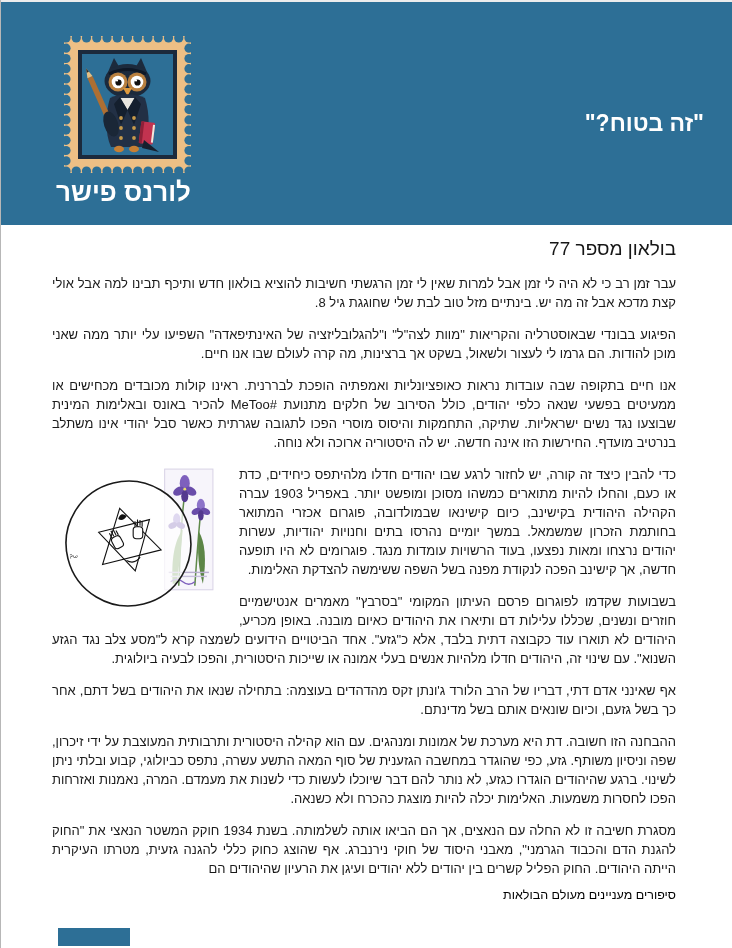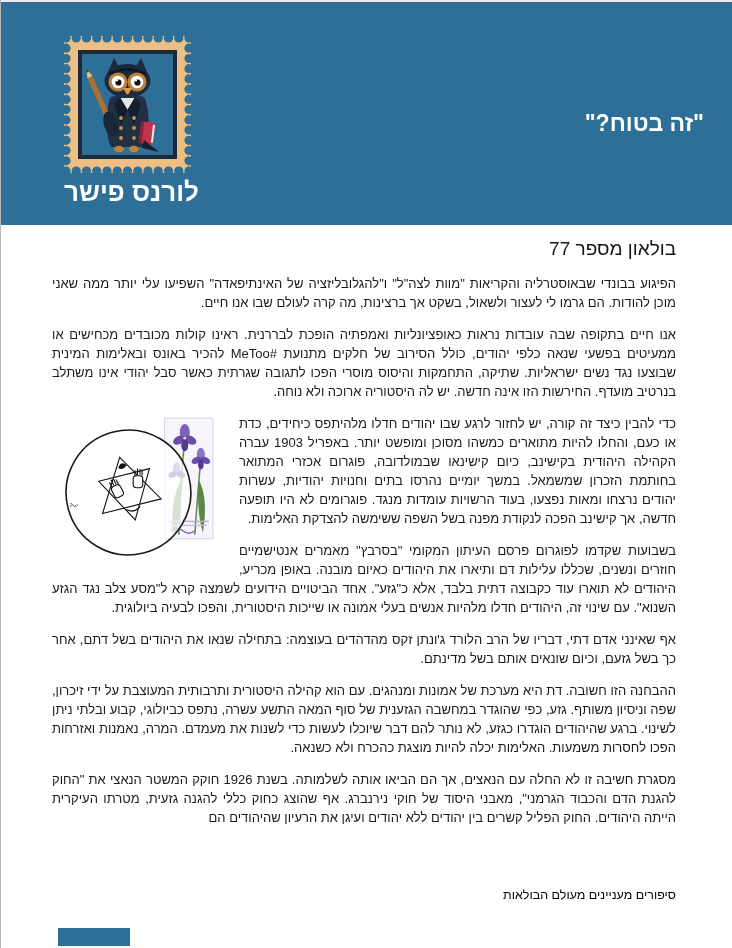--- a/index.html
+++ b/index.html
@@ -11,21 +11,21 @@
     overflow:hidden;
     box-sizing:border-box;
     border-left:1px solid #b7b7b7;
   }
   .top-edge{height:2px;background:#ececec;}
   
   .header{position:relative;height:223px;background:#2D6F96;}
   .stamp-wrap{position:absolute;left:63px;top:34px;width:127px;height:137px;}
   .author{
     position:absolute;left:55px;top:175px;width:143px;
-    text-align:right;color:#ffffff;font-weight:bold;font-size:26px;
+    text-align:left;color:#ffffff;font-weight:bold;font-size:26px;
     direction:rtl;white-space:nowrap;
   }
   .doc-title{
     position:absolute;right:28px;top:108px;
     color:#ffffff;font-size:23px;font-weight:bold;direction:rtl;white-space:nowrap;
   }
   
   .main{
     direction:rtl;
     padding:13px 56px 0 51px;
@@ -166,20 +166,21 @@
       </svg>
     </div>
 
     <div class="author">לורנס פישר</div>
     <div class="doc-title">"זה בטוח?"</div>
   </div>
 
   <div class="main">
     <h1 class="heading">בולאון מספר 77</h1>
 
+    <p class="para">עבר זמן רב כי לא היה לי זמן אבל למרות שאין לי זמן הרגשתי חשיבות להוציא בולאון חדש ותיכף תבינו למה אבל אולי קצת מדכא אבל זה מה יש. בינתיים מזל טוב לבת שלי שחוגגת גיל 8.</p>
     <p class="para">הפיגוע בבונדי שבאוסטרליה והקריאות "מוות לצה"ל" ו"להגלובליזציה של האינתיפאדה" השפיעו עלי יותר ממה שאני מוכן להודות. הם גרמו לי לעצור ולשאול, בשקט אך ברצינות, מה קרה לעולם שבו אנו חיים.</p>
     <p class="para">אנו חיים בתקופה שבה עובדות נראות כאופציונליות ואמפתיה הופכת לבררנית. ראינו קולות מכובדים מכחישים או ממעיטים בפשעי שנאה כלפי יהודים, כולל הסירוב של חלקים מתנועת #MeToo להכיר באונס ובאלימות המינית שבוצעו נגד נשים ישראליות. שתיקה, התחמקות והיסוס מוסרי הפכו לתגובה שגרתית כאשר סבל יהודי אינו משתלב בנרטיב מועדף. החירשות הזו אינה חדשה. יש לה היסטוריה ארוכה ולא נוחה.</p>
 
     <div class="wrap-block">
       <figure class="cancel-fig">
         <svg width="173" height="149" viewBox="0 0 172 148">
           <rect width="172" height="148" fill="#ffffff"></rect>
 
           <g>
             <rect x="112" y="2" width="48" height="120" fill="#f7f5fb" stroke="#d8d2e6" stroke-width="1"></rect>
@@ -245,18 +246,18 @@
             </g>
           </g>
         </svg>
       </figure>
       <p class="para">כדי להבין כיצד זה קורה, יש לחזור לרגע שבו יהודים חדלו מלהיתפס כיחידים, כדת או כעם, והחלו להיות מתוארים כמשהו מסוכן ומופשט יותר. באפריל 1903 עברה הקהילה היהודית בקישינב, כיום קישינאו שבמולדובה, פוגרום אכזרי המתואר בחותמת הזכרון שמשמאל. במשך יומיים נהרסו בתים וחנויות יהודיות, עשרות יהודים נרצחו ומאות נפצעו, בעוד הרשויות עומדות מנגד. פוגרומים לא היו תופעה חדשה, אך קישינב הפכה לנקודת מפנה בשל השפה ששימשה להצדקת האלימות.</p>
       <p class="para">בשבועות שקדמו לפוגרום פרסם העיתון המקומי "בסרבץ" מאמרים אנטישמיים חוזרים ונשנים, שכללו עלילות דם ותיארו את היהודים כאיום מובנה. באופן מכריע, היהודים לא תוארו עוד כקבוצה דתית בלבד, אלא כ"גזע". אחד הביטויים הידועים לשמצה קרא ל"מסע צלב נגד הגזע השנוא". עם שינוי זה, היהודים חדלו מלהיות אנשים בעלי אמונה או שייכות היסטורית, והפכו לבעיה ביולוגית.</p>
     </div>
 
     <p class="para">אף שאינני אדם דתי, דבריו של הרב הלורד ג'ונתן זקס מהדהדים בעוצמה: בתחילה שנאו את היהודים בשל דתם, אחר כך בשל גזעם, וכיום שונאים אותם בשל מדינתם.</p>
     <p class="para">ההבחנה הזו חשובה. דת היא מערכת של אמונות ומנהגים. עם הוא קהילה היסטורית ותרבותית המעוצבת על ידי זיכרון, שפה וניסיון משותף. גזע, כפי שהוגדר במחשבה הגזענית של סוף המאה התשע עשרה, נתפס כביולוגי, קבוע ובלתי ניתן לשינוי. ברגע שהיהודים הוגדרו כגזע, לא נותר להם דבר שיוכלו לעשות כדי לשנות את מעמדם. המרה, נאמנות ואזרחות הפכו לחסרות משמעות. האלימות יכלה להיות מוצגת כהכרח ולא כשנאה.</p>
-    <p class="para">מסגרת חשיבה זו לא החלה עם הנאצים, אך הם הביאו אותה לשלמותה. בשנת 1926 חוקק המשטר הנאצי את "החוק להגנת הדם והכבוד הגרמני", מאבני היסוד של חוקי נירנברג. אף שהוצג כחוק כללי להגנה גזעית, מטרתו העיקרית הייתה היהודים. החוק הפליל קשרים בין יהודים ללא יהודים ועיגן את הרעיון שהיהודים הם</p>
+    <p class="para">מסגרת חשיבה זו לא החלה עם הנאצים, אך הם הביאו אותה לשלמותה. בשנת 1934 חוקק המשטר הנאצי את "החוק להגנת הדם והכבוד הגרמני", מאבני היסוד של חוקי נירנברג. אף שהוצג כחוק כללי להגנה גזעית, מטרתו העיקרית הייתה היהודים. החוק הפליל קשרים בין יהודים ללא יהודים ועיגן את הרעיון שהיהודים הם</p>
   </div>
 
   <div class="footer-tagline">סיפורים מעניינים מעולם הבולאות</div>
   <div class="footer-box"></div>
 </div>
 
 </body></html>

